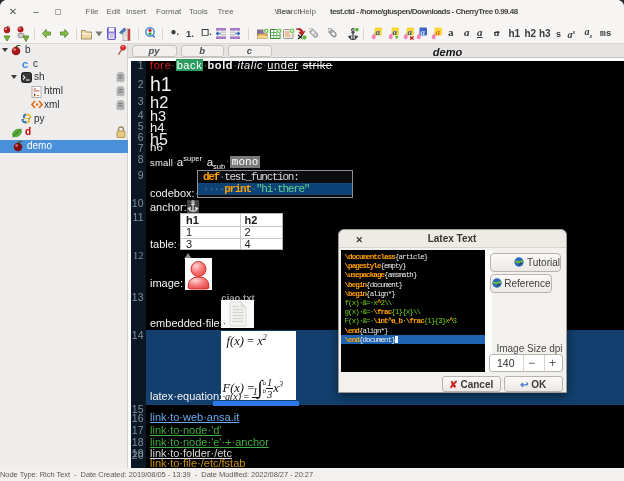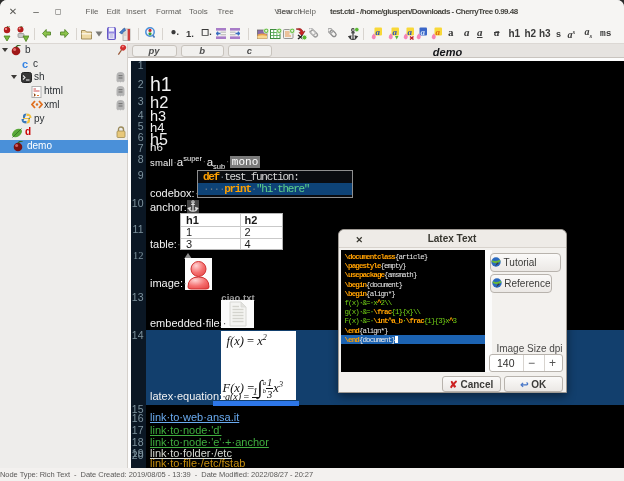--- a/index.html
+++ b/index.html
@@ -371,31 +371,32 @@
     <div class="ln" style="top:2px;">1</div>
     <div class="ln" style="top:21px;">2</div>
     <div class="ln" style="top:38px;">3</div>
     <div class="ln" style="top:51.5px;">4</div>
     <div class="ln" style="top:63px;">5</div>
     <div class="ln" style="top:74px;">6</div>
     <div class="ln" style="top:84.5px;">7</div>
     <div class="ln" style="top:96px;">8</div>
     <div class="ln" style="top:111.5px;">9</div>
     <div class="ln" style="top:139.5px;">10</div>
-    <div class="ln" style="top:153.5px;margin-top:12px;">11</div>
+    <div class="ln" style="top:153.5px;">11</div>
     <div class="ln" style="top:193px;font-family:Liberation Serif, serif;">12</div>
     <div class="ln" style="top:233.5px;">13</div>
     <div class="ln" style="top:272px;">14</div>
     <div class="ln" style="top:345.5px;">15</div>
     <div class="ln" style="top:354.5px;">16</div>
     <div class="ln" style="top:366.5px;">17</div>
     <div class="ln" style="top:378.5px;">18</div>
     <div class="ln" style="top:390px;">19</div>
     <div class="ln" style="top:392px;">20</div>
 
+    <div class="eline" style="top:2px; letter-spacing:0.6px;"><span class="red">fore</span><span class="dot">·</span><span class="grnbg">back</span><span class="dot">·</span><b>bold</b><span class="dot">·</span><i>italic</i><span class="dot">·</span><span style="text-decoration:underline;">under</span><span class="dot">·</span><span style="text-decoration:line-through;">strike</span></div>
 
     <div class="eline" style="top:17px; font-size:19.5px;">h1</div>
     <div class="eline" style="top:35.5px; font-size:16.5px;">h2</div>
     <div class="eline" style="top:50.5px; font-size:14.5px;">h3</div>
     <div class="eline" style="top:63px; font-size:13px;">h4</div>
     <div class="eline" style="top:74px; font-size:16px;">h5</div>
     <div class="eline" style="top:83.5px; font-size:11.5px;">h6</div>
 
     <div class="eline" style="top:96.5px;"><span style="font-size:9.5px; letter-spacing:0.2px;">small</span><span class="dot">·</span><span style="font-size:11.5px;">a</span><sup style="font-size:7.5px;">super</sup><span class="dot" style="margin:0 0.5px;">·</span><span style="font-size:11.5px;">a</span><sub style="font-size:7.5px;">sub</sub><span class="dot" style="margin:0 0.5px;">·</span><span style="font-family:'Liberation Mono',monospace; background:#7a7a7a; color:#fff; padding:0 2px;">mono</span></div>
 
@@ -486,21 +487,21 @@
       <div class="dcl" style="top:30.6px;"><span class="okw">\begin</span>{document}</div>
       <div class="dcl" style="top:39.8px;"><span class="okw">\begin</span>{align*}</div>
       <div class="dcl" style="top:49px;"><span class="grn">f(x)·&amp;=·x<span class="okw">^</span>2\\</span></div>
       <div class="dcl" style="top:58.2px;"><span class="grn">g(x)·&amp;=·<span class="okw">\frac</span>{1}{x}\\</span></div>
       <div class="dcl" style="top:67.4px;"><span class="grn">F(x)·&amp;=·<span class="okw">\int^a_b</span>·<span class="okw">\frac</span>{1}{3}x<span class="okw">^</span>3</span></div>
       <div class="dcl" style="top:76.6px;"><span class="okw">\end</span>{align*}</div>
       <div style="position:absolute; left:0; top:84.8px; width:144px; height:9.6px; background:#1c63b2;"></div>
       <div class="dcl" style="top:85.8px;"><span class="okw">\end</span>{document}<span style="display:inline-block; width:3px; height:7px; background:#fff; vertical-align:-1px;"></span></div>
     </div>
     <div id="dscroll"></div>
-    <div class="btn" style="left:151.5px; top:22.5px; width:71px; height:19px; line-height:18px; text-align:left; border-radius:4px;"><svg width="10" height="10" viewBox="0 0 10 10" style="vertical-align:-1.5px;">
+    <div class="btn" style="left:151.5px; top:22.5px; width:71px; height:19px; line-height:18px; text-align:right; border-radius:4px;"><svg width="10" height="10" viewBox="0 0 10 10" style="vertical-align:-1.5px;">
         <circle cx="5" cy="5" r="4.7" fill="#2a6ac0"></circle>
         <path d="M1 4 Q5 6.5 9 3.5" stroke="#6ab83a" stroke-width="2" fill="none"></path>
         <path d="M4 9.5 L8 6 L6 5.5 Z" fill="#3a3a3a"></path>
       </svg> Tutorial</div>
     <div class="btn" style="left:151.5px; top:43.5px; width:62px; height:19px; line-height:18px; text-align:center; border-radius:4px;"><svg width="10" height="10" viewBox="0 0 10 10" style="vertical-align:-1.5px;">
         <circle cx="5" cy="5" r="4.7" fill="#2a6ac0"></circle>
         <path d="M1 4 Q5 6.5 9 3.5" stroke="#6ab83a" stroke-width="2" fill="none"></path>
         <path d="M4 9.5 L8 6 L6 5.5 Z" fill="#3a3a3a"></path>
       </svg> Reference</div>
     <div id="dpi-lbl">Image Size dpi</div>

